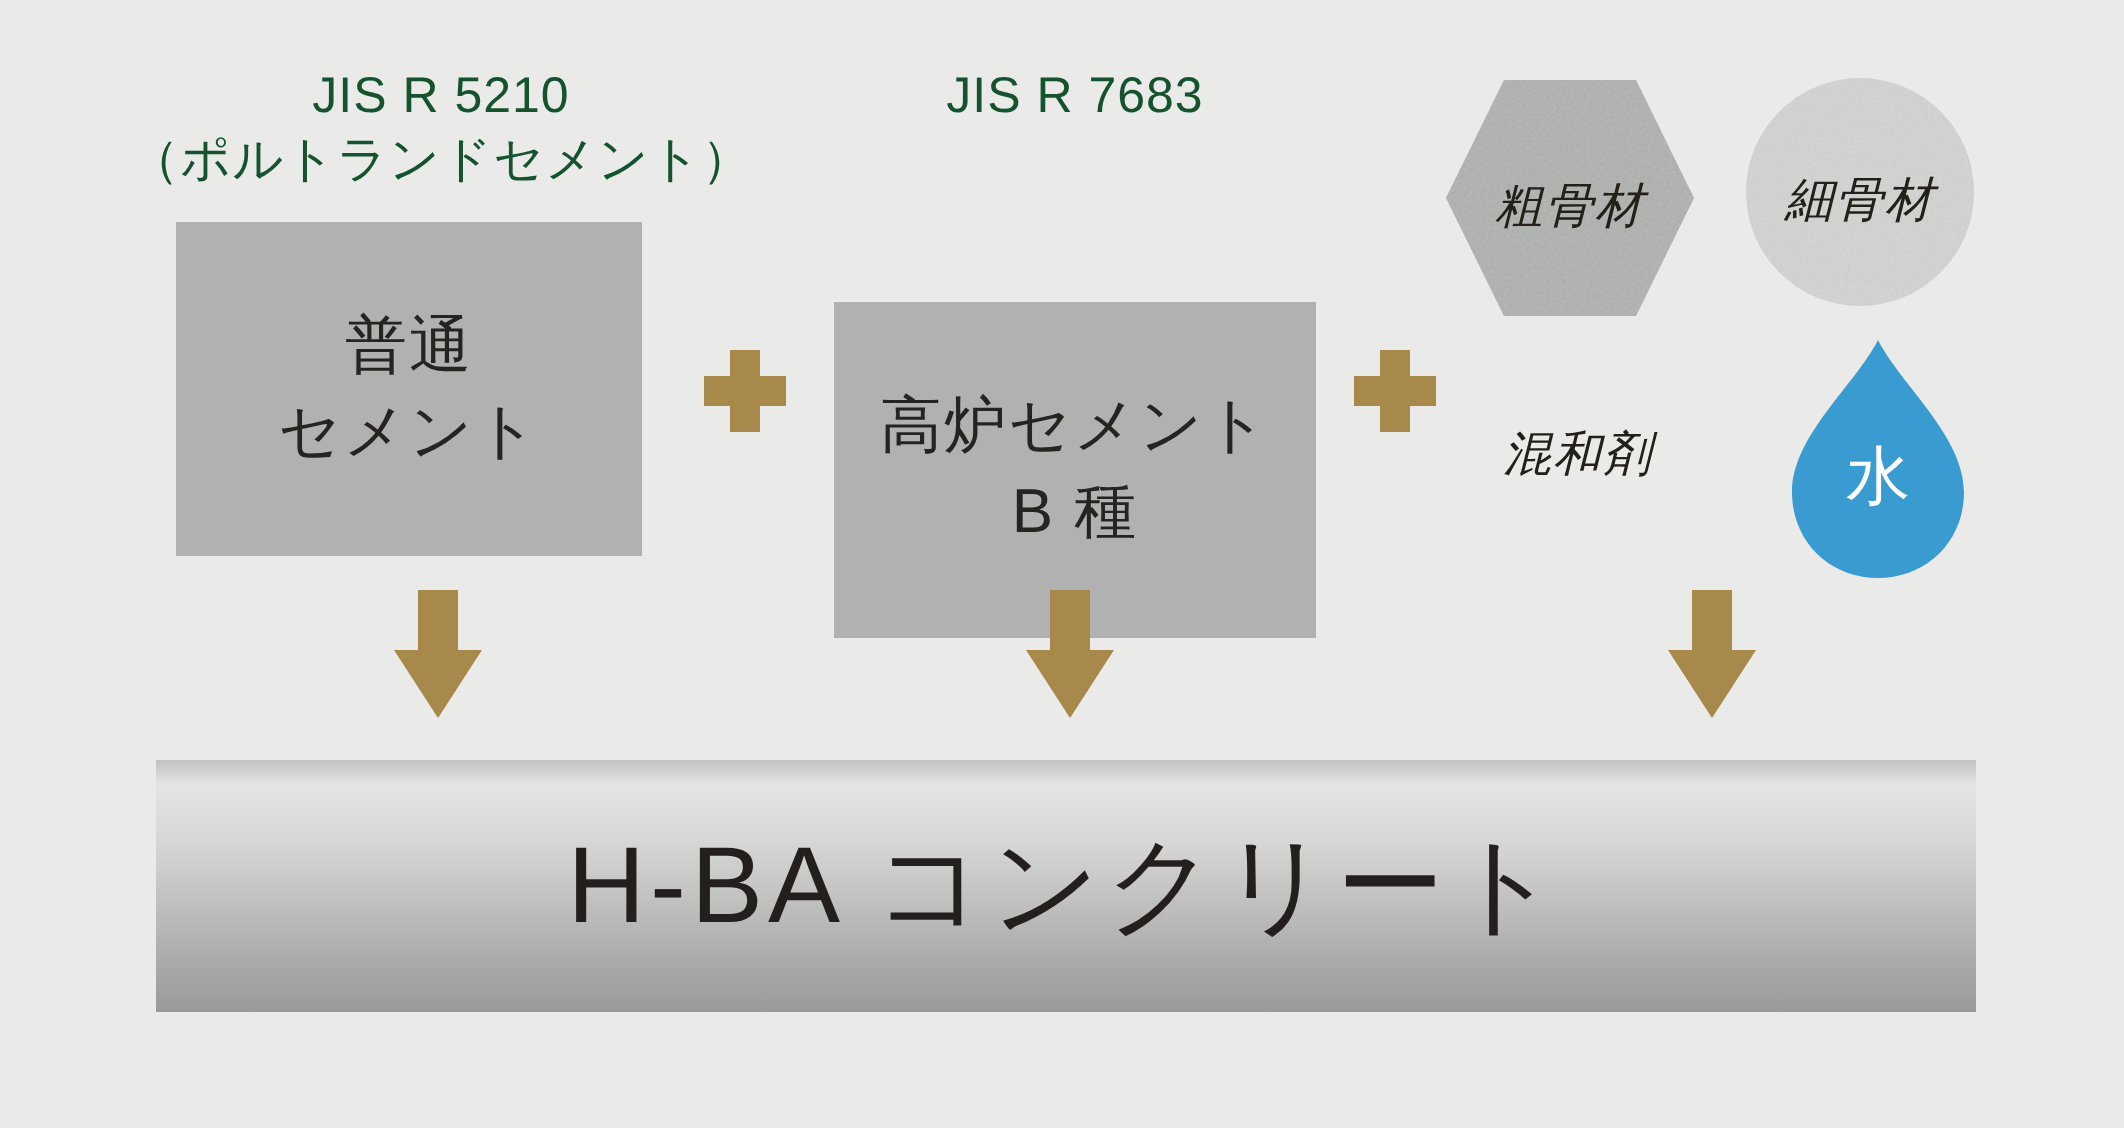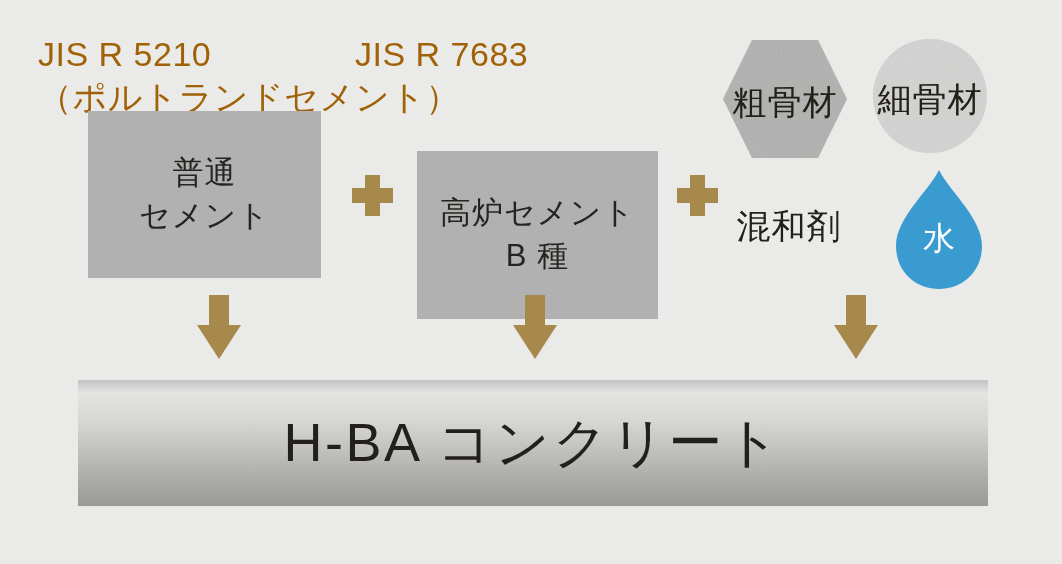--- a/index.html
+++ b/index.html
@@ -10,24 +10,24 @@
   }
   .canvas{
     position:relative;
     width:1062px;height:564px;
     background:#eaeae9;
     overflow:hidden;
     color:#262421;
   }
   .std-label{
     position:absolute;
-    text-align:left;
-    font-size:34px;
+    text-align:center;
+    font-size:25px;
     line-height:1.26;
-    color:#a16207;
+    color:#14532d;
     letter-spacing:0.5px;
     white-space:nowrap;
   }
   .cement-box{
     position:absolute;
     background:#b1b1b1;
     display:flex;
     align-items:center;
     justify-content:center;
     text-align:center;
@@ -37,22 +37,23 @@
     line-height:1.38;
     color:#262421;
     letter-spacing:1px;
   }
   .plus{position:absolute;width:41px;height:41px;}
   .down-arrow{position:absolute;width:44px;height:64px;}
   .shape-label{
     position:absolute;
     display:flex;align-items:center;justify-content:center;
     text-align:center;
-    font-size:34px;color:#222018;letter-spacing:1px;
+    font-size:24px;color:#222018;letter-spacing:1px;
     white-space:nowrap;
+    font-style:italic;
   }
   .drop-wrap{position:absolute;}
   .drop-label{
     position:absolute;left:0;top:34px;width:102px;height:70px;
     display:flex;align-items:center;justify-content:center;
     color:#ffffff;font-size:32px;
   }
   .result-bar{
     position:absolute;
     left:78px;top:380px;width:910px;height:126px;

